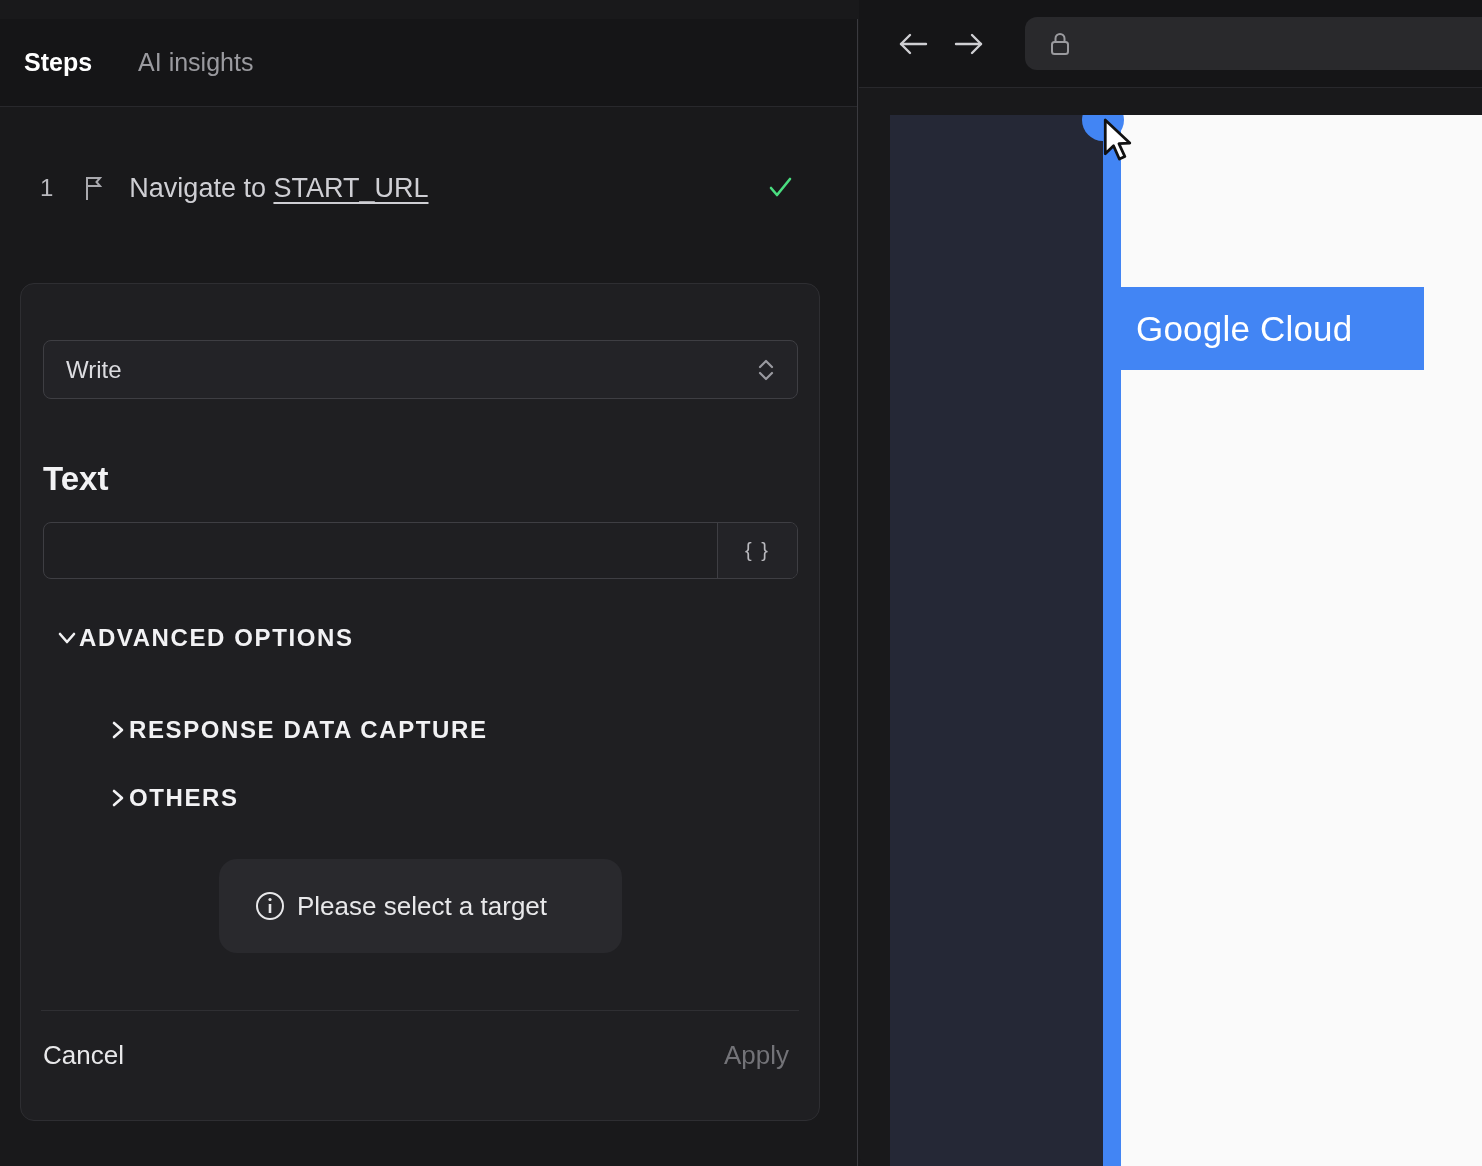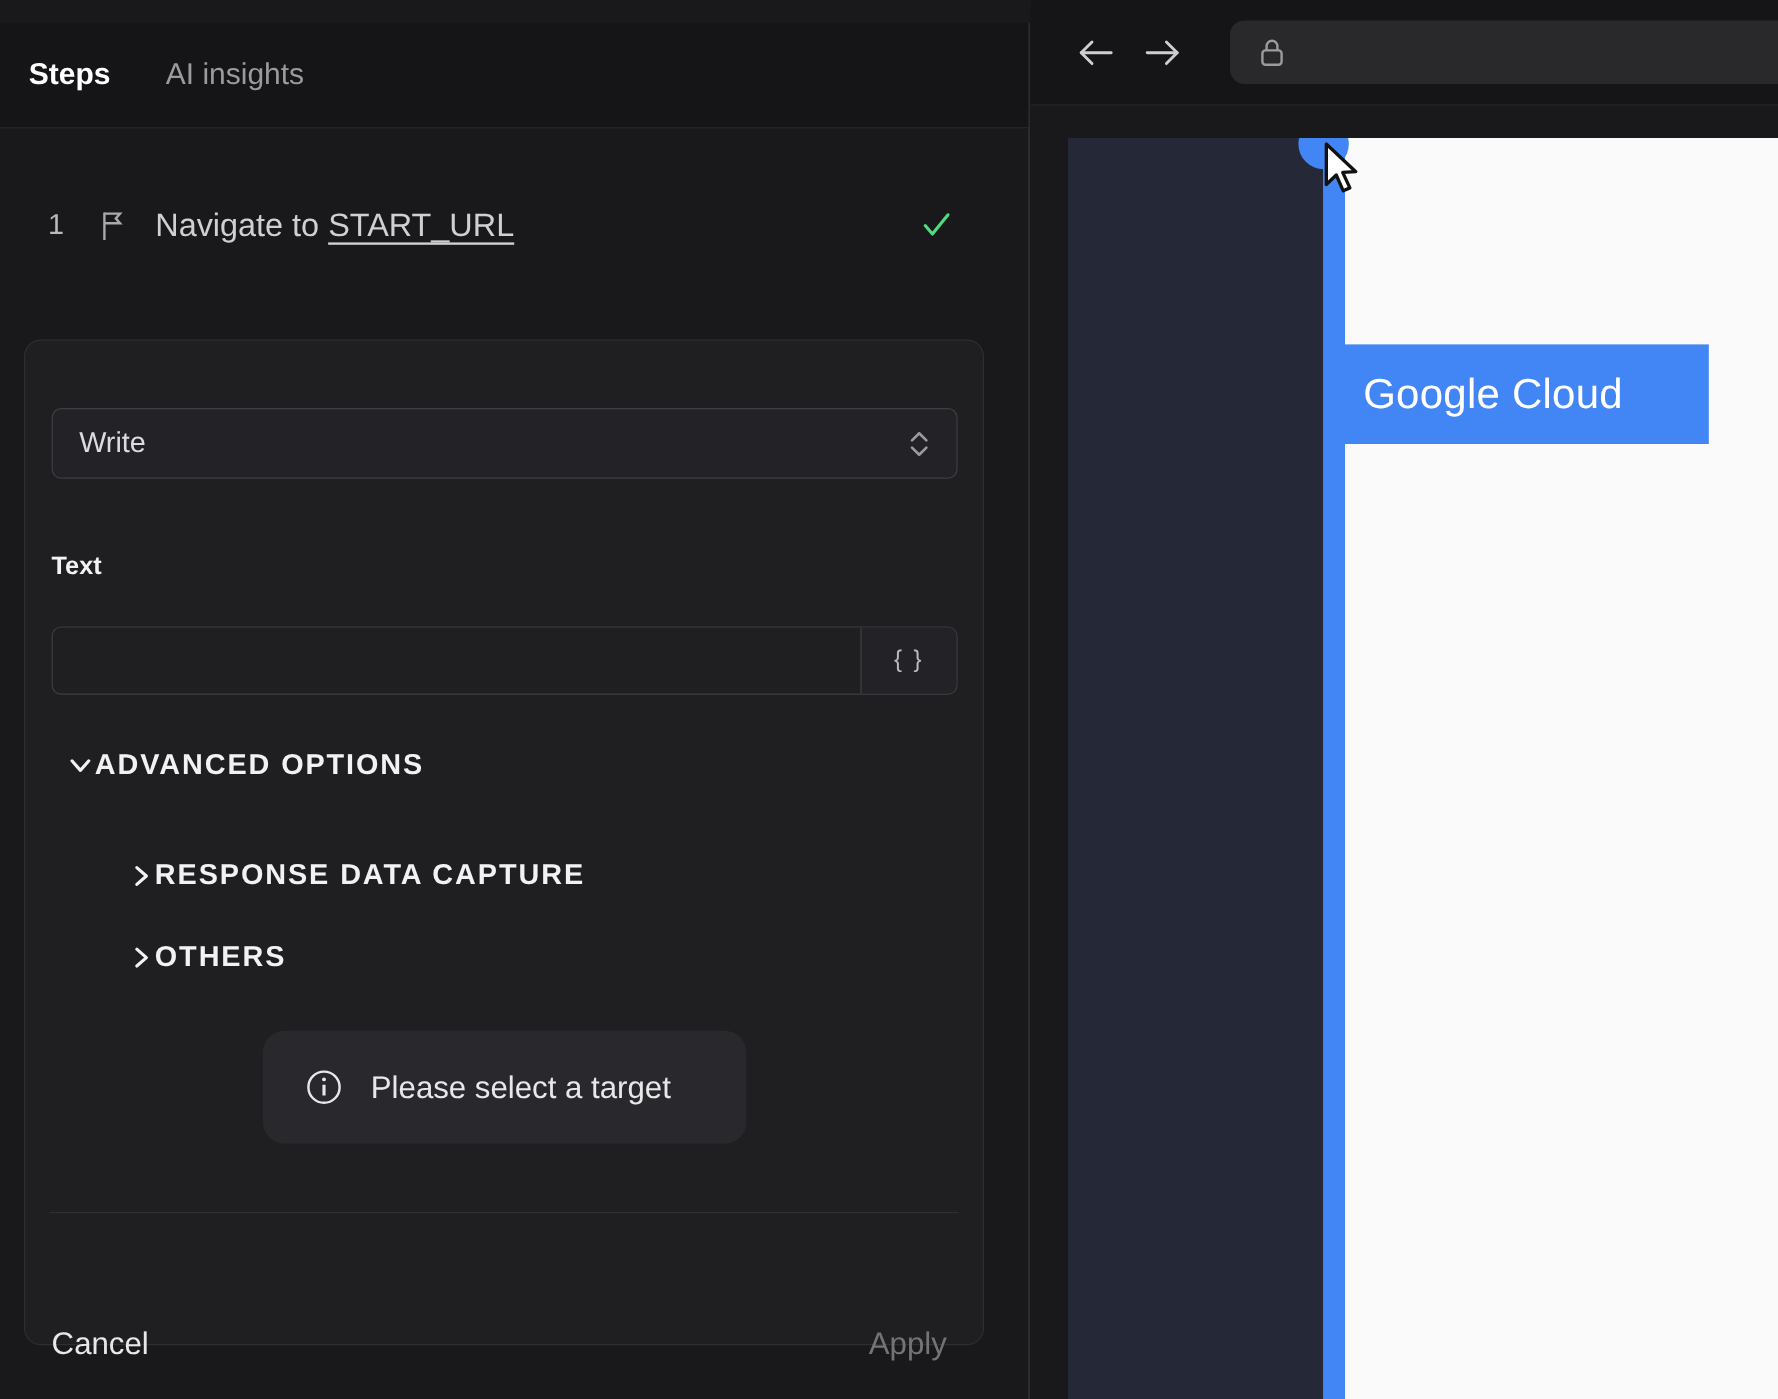--- a/index.html
+++ b/index.html
@@ -26,38 +26,38 @@
   .step-flag{margin-left:28px;display:flex;align-items:center;}
   .step-text{margin-left:22px;font-size:27px;color:#cfcfd4;}
   .step-link{text-decoration:underline;text-underline-offset:5px;color:#cfcfd4;}
   .step-check{position:absolute;right:62px;top:12px;}
 
   .card{position:absolute;left:20px;top:264px;width:800px;height:838px;background:#1f1f22;border:1px solid #2e2e32;border-radius:14px;}
 
   .select{position:absolute;left:22px;top:56px;width:755px;height:59px;background:#232327;border:1px solid #3e3e43;border-radius:8px;display:flex;align-items:center;justify-content:space-between;padding:0 20px 0 22px;cursor:pointer;}
   .select-label{font-size:24px;color:#dcdce0;}
 
-  .field-label{position:absolute;left:22px;top:176px;font-size:21px;font-weight:700;color:#f2f2f4;}
+  .field-label{position:absolute;left:22px;top:176px;font-size:33px;font-weight:700;color:#f2f2f4;}
 
   .input-group{position:absolute;left:22px;top:238px;width:755px;height:57px;border:1px solid #3e3e43;border-radius:8px;display:flex;background:#1f1f22;overflow:hidden;}
   .text-input{flex:1;background:transparent;border:none;outline:none;color:#e8e8ea;font-size:22px;padding:0 18px;font-family:"Liberation Sans",sans-serif;}
   .token-btn{width:80px;border-left:1px solid #3e3e43;display:flex;align-items:center;justify-content:center;font-size:20px;color:#b9b9be;cursor:pointer;background:#232327;letter-spacing:2px;}
 
   .section-row{position:absolute;display:flex;align-items:center;cursor:pointer;}
   .section-row .lbl{font-size:24px;font-weight:700;letter-spacing:1.6px;color:#f2f2f4;}
   .adv{left:34px;top:340px;}
   .rdc{left:84px;top:432px;}
   .oth{left:84px;top:500px;align-items:center;}
 
-  .target-pill{position:absolute;left:198px;top:575px;width:403px;height:94px;background:#29292d;border-radius:18px;display:flex;align-items:center;gap:22px;padding-left:34px;}
+  .target-pill{position:absolute;left:198px;top:575px;width:403px;height:94px;background:#29292d;border-radius:18px;display:flex;align-items:center;gap:10px;padding-left:34px;}
   .target-pill .lbl{font-size:26px;color:#e8e8ea;}
 
   .card-divider{position:absolute;left:20px;top:726px;width:758px;height:1px;background:#2f2f33;}
 
-  .card-footer{position:absolute;left:0;top:800px;width:100%;height:70px;display:flex;align-items:center;justify-content:space-between;padding:0 30px 0 22px;}
+  .card-footer{position:absolute;left:0;top:736px;width:100%;height:70px;display:flex;align-items:center;justify-content:space-between;padding:0 30px 0 22px;}
   .btn-cancel{font-size:26px;color:#e8e8ea;background:none;border:none;cursor:pointer;font-family:"Liberation Sans",sans-serif;}
   .btn-apply{font-size:26px;color:#737378;background:none;border:none;cursor:pointer;font-family:"Liberation Sans",sans-serif;}
 
   
   .right-panel{position:absolute;left:859px;top:0;width:623px;height:1166px;background:#19191b;border-radius:11px;}
   .right-topbar{position:absolute;left:0;top:0;width:100%;height:88px;background:#151517;border-bottom:1px solid #28282c;}
   .nav-btn{position:absolute;top:26px;width:36px;height:36px;display:flex;align-items:center;justify-content:center;cursor:pointer;}
   .nav-back{left:36px;}
   .nav-fwd{left:92px;}
   .address-bar{position:absolute;left:166px;top:17px;width:480px;height:53px;background:#29292c;border-radius:12px;display:flex;align-items:center;padding-left:22px;}

